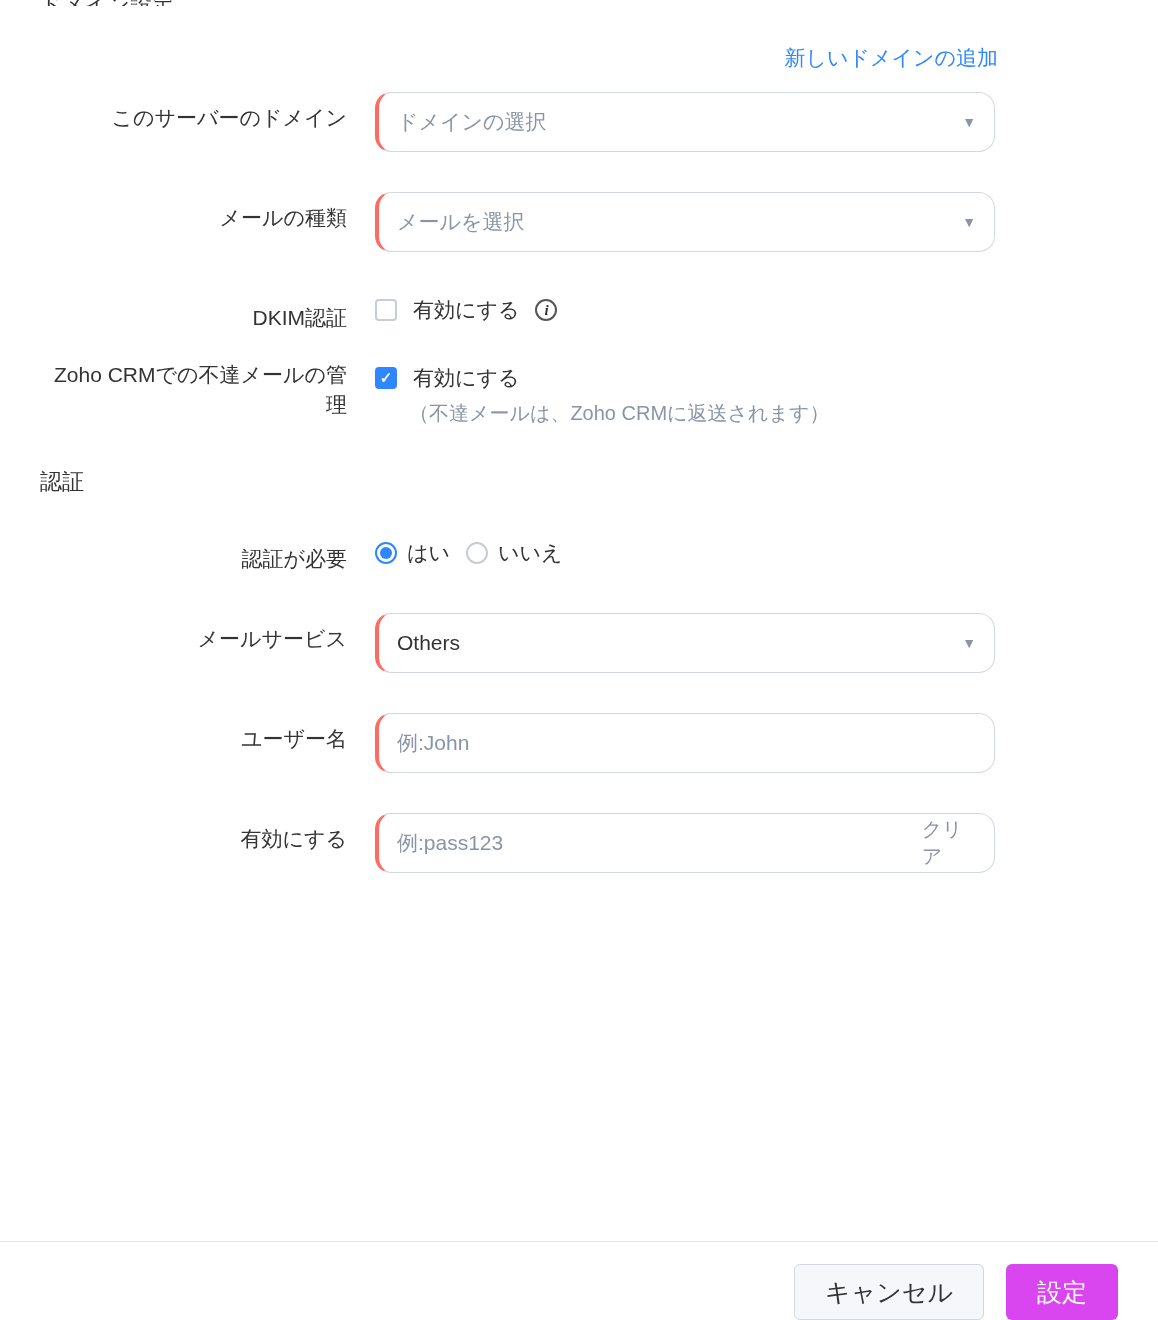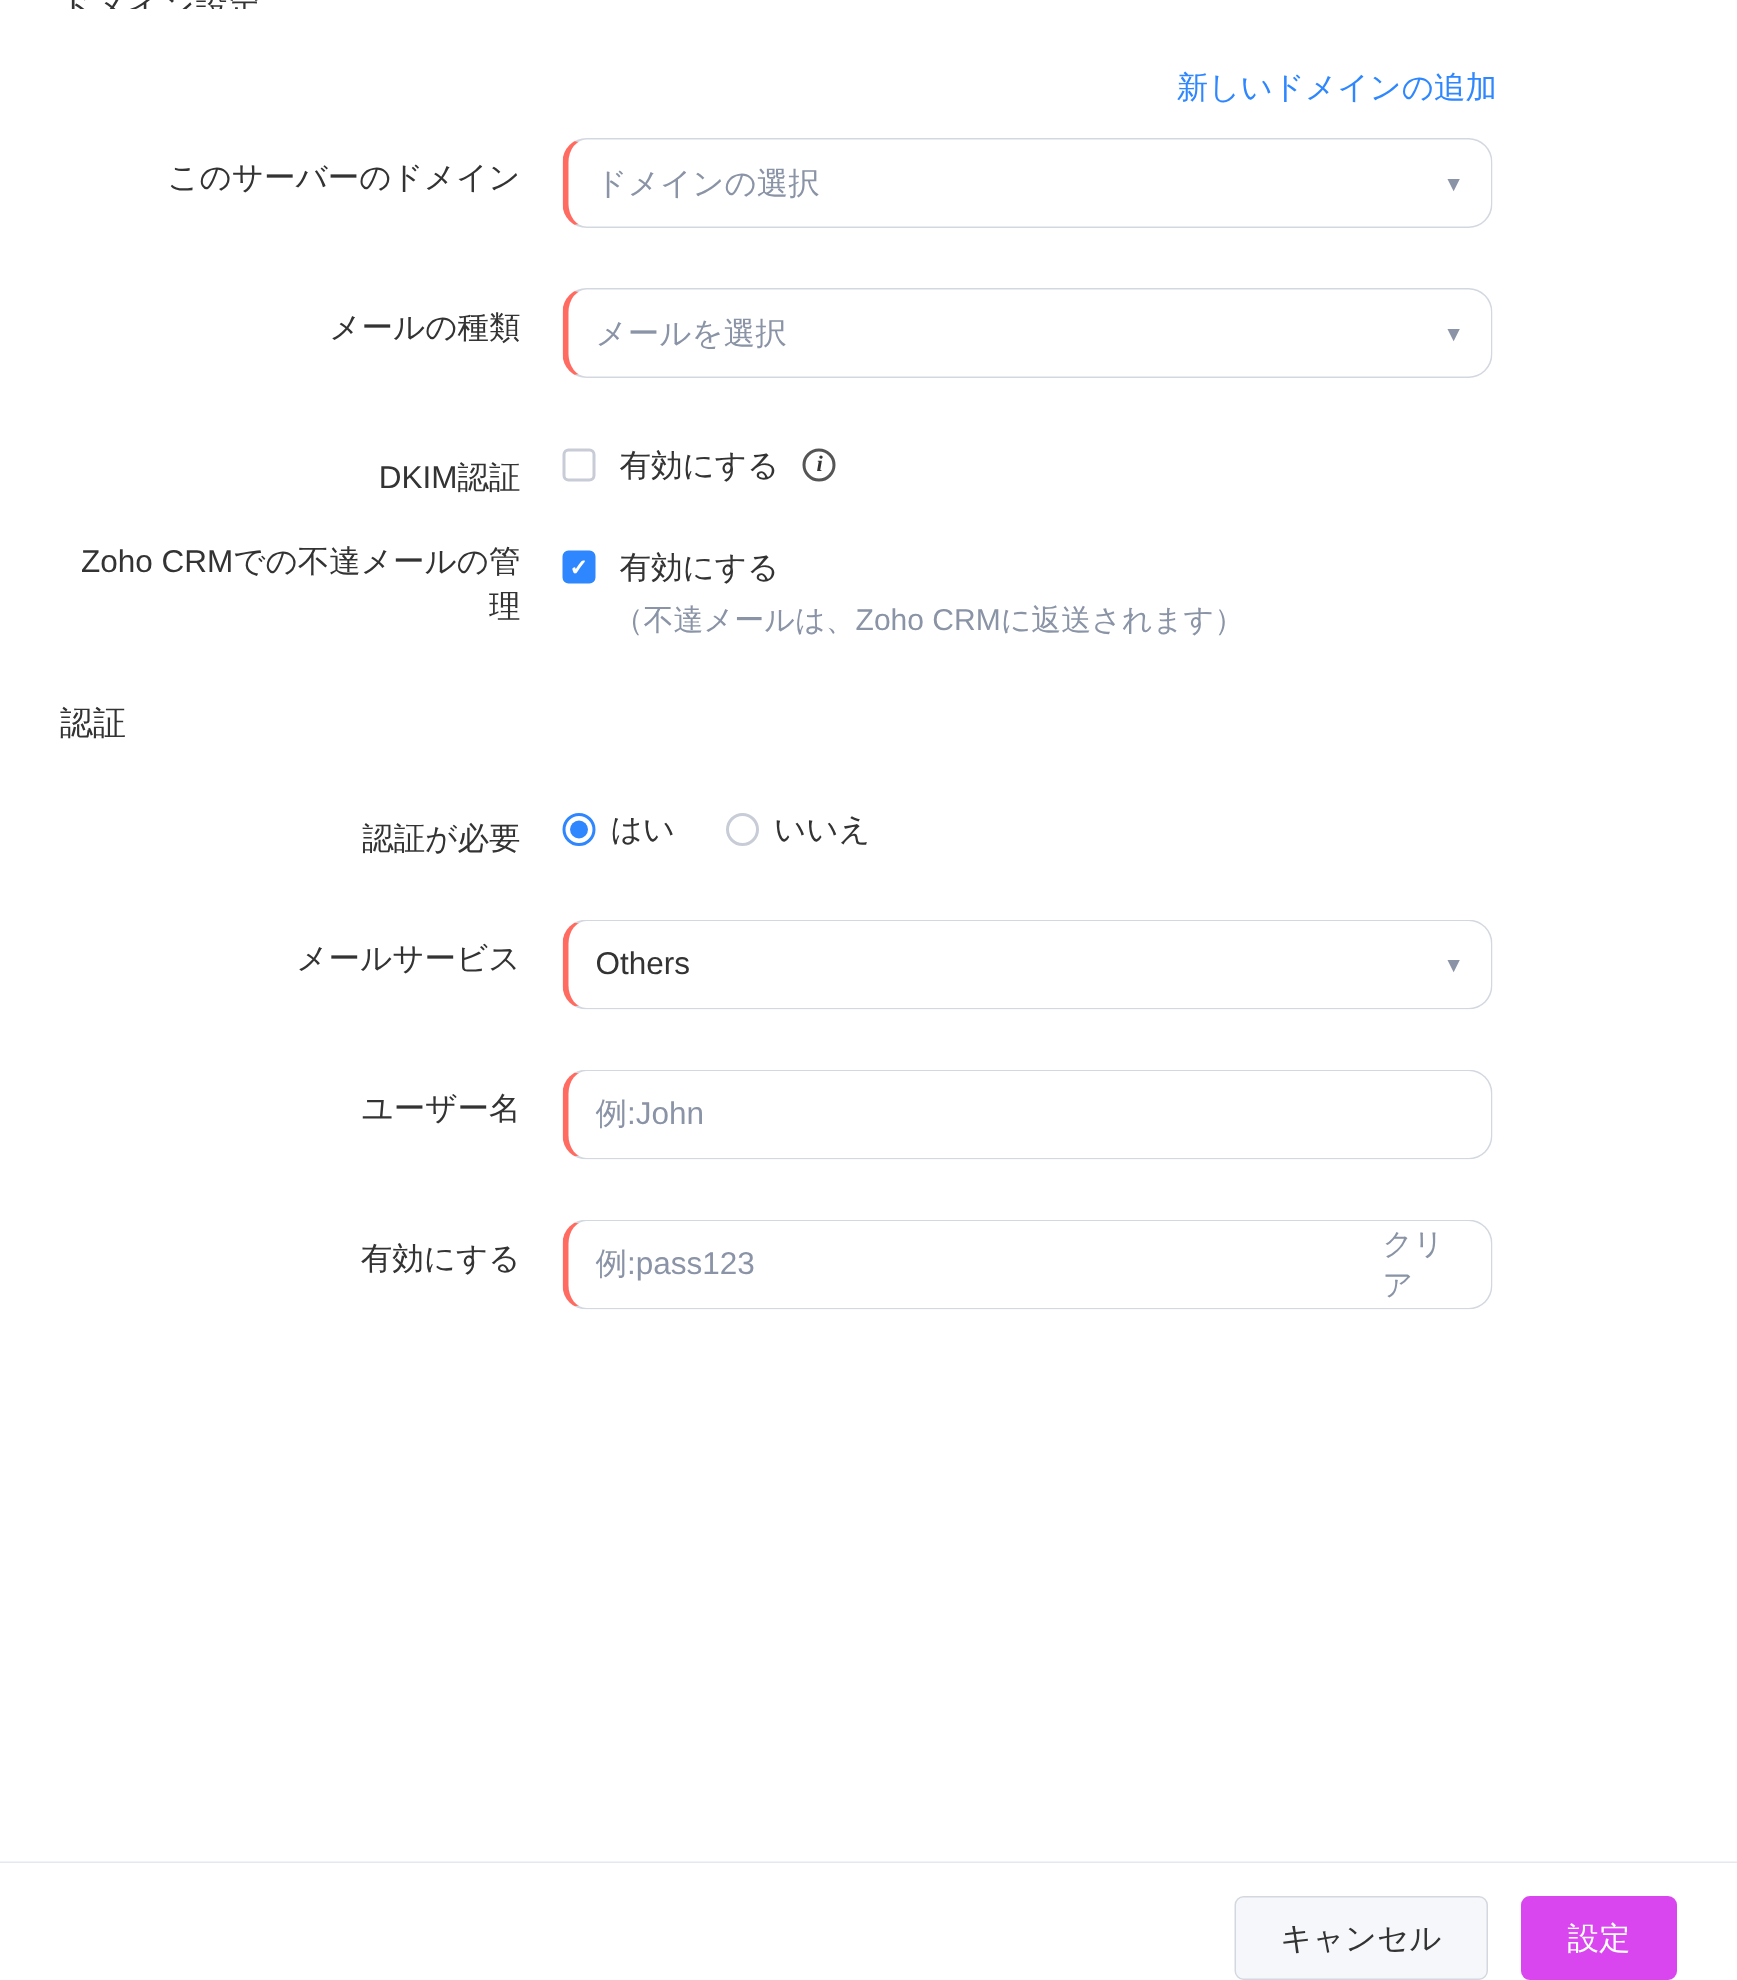--- a/index.html
+++ b/index.html
@@ -152,21 +152,21 @@
   
   .section-heading {
     font-size: 22px;
     color: #333;
     margin: 20px 0 36px 0;
   }
   
   .radio-line {
     display: flex;
     align-items: center;
-    gap: 34px;
+    gap: 16px;
     padding-top: 6px;
     font-size: 21px;
   }
   .radio-opt {
     display: flex;
     align-items: center;
     gap: 10px;
     cursor: pointer;
   }
   .radio {
@@ -190,21 +190,21 @@
     padding: 22px 40px 0 40px;
     display: flex;
     justify-content: flex-end;
     gap: 22px;
     background: #fff;
   }
   .btn {
     height: 56px;
     padding: 12px 30px;
     border-radius: 6px;
-    font-size: 21px;
+    font-size: 25px;
     display: inline-flex;
     align-items: center;
     justify-content: center;
     cursor: pointer;
     border: 1px solid transparent;
   }
   .btn.secondary {
     background: #f6f7fa;
     border-color: #d3d8e0;
     color: #333;

